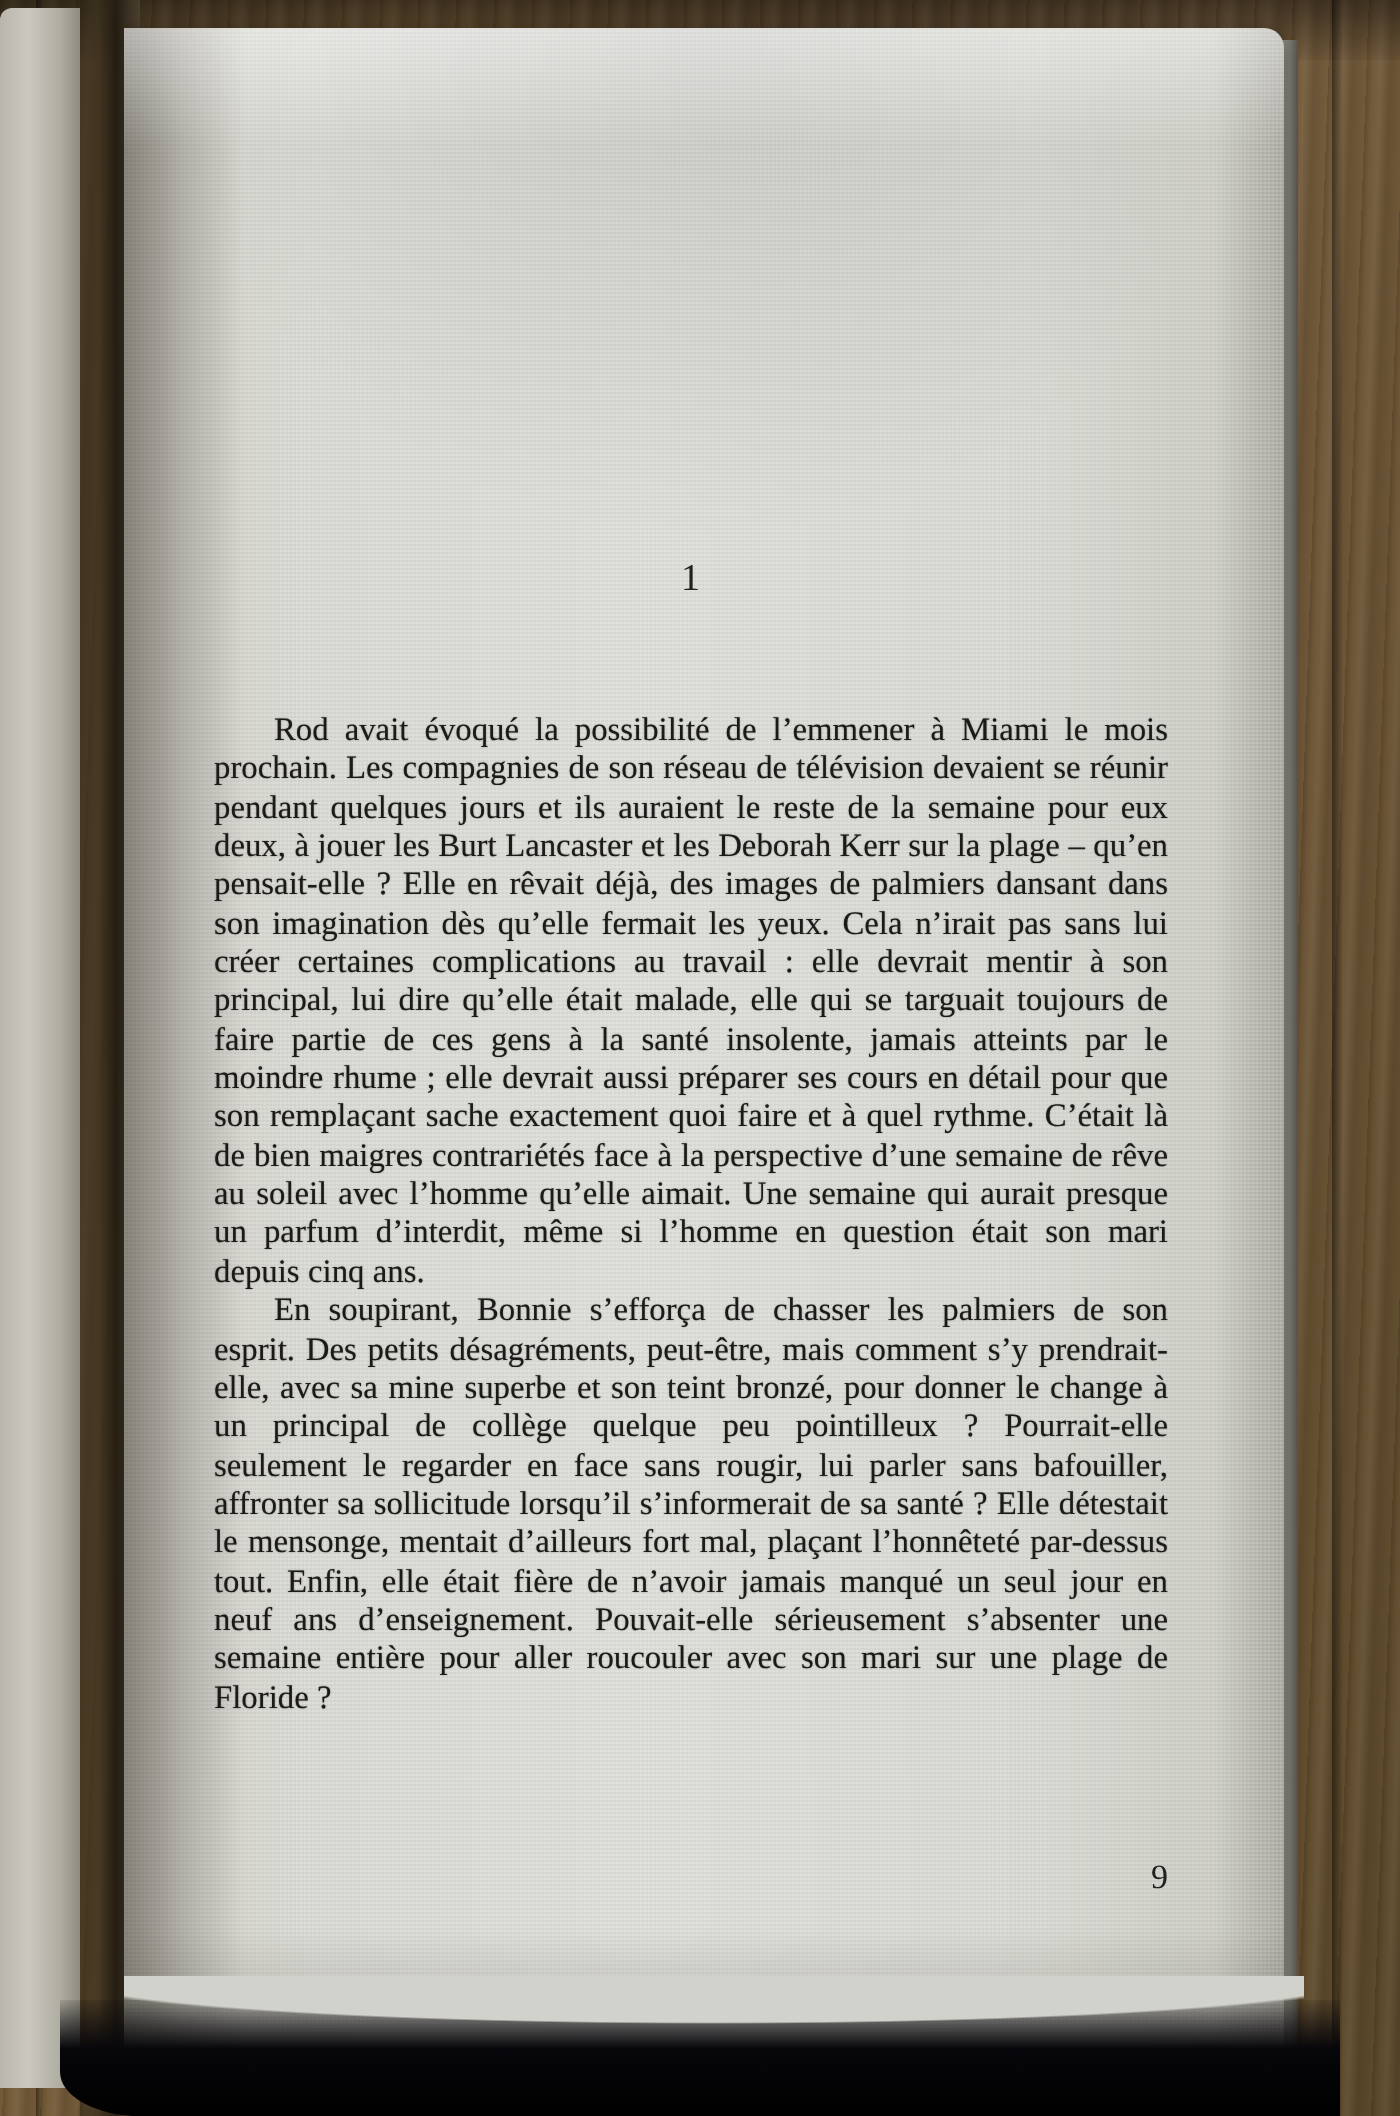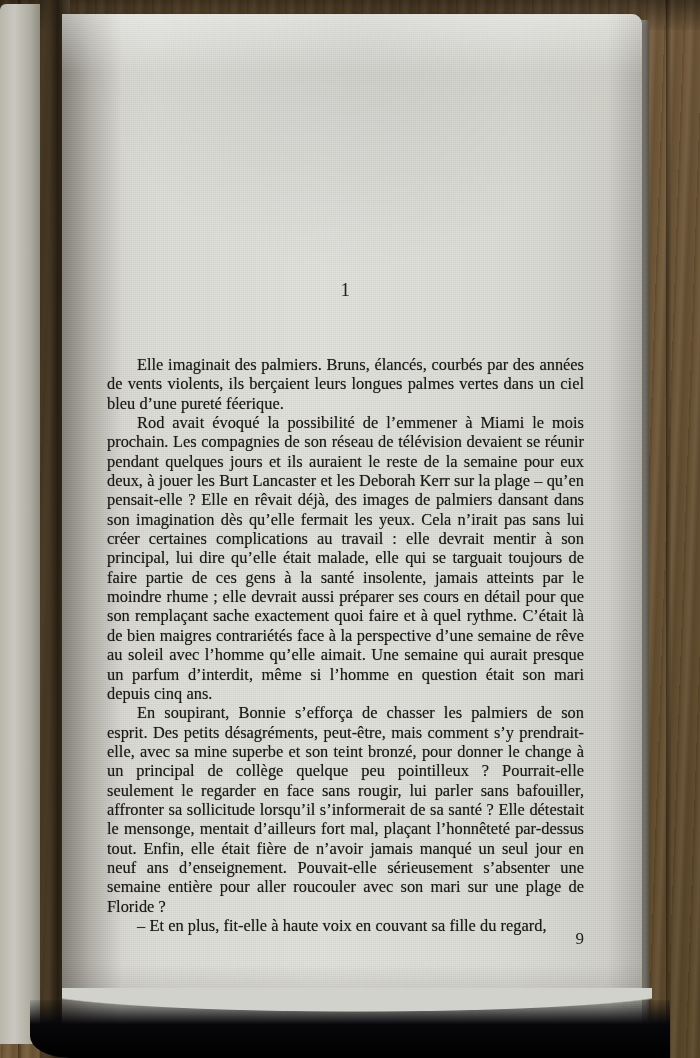--- a/index.html
+++ b/index.html
@@ -220,24 +220,22 @@
   <div class="page">
     <div class="grain"></div>
     <div class="spine-shade"></div>
     <div class="top-curl"></div>
     <div class="bottom-curl"></div>
 
     <div class="text-block">
       <div class="chapter-number">1</div>
 
       <div class="body-text">
-        <p>Elle imaginait des palmiers. Bruns, élancés, courbés par des années de vents violents, ils berçaient leurs longues palmes vertes dans un ciel bleu d’une pureté féerique.</p>
         <p>Rod avait évoqué la possibilité de l’emmener à Miami le mois prochain. Les compagnies de son réseau de télévision devaient se réunir pendant quelques jours et ils auraient le reste de la semaine pour eux deux, à jouer les Burt Lancaster et les Deborah Kerr sur la plage – qu’en pensait-elle ? Elle en rêvait déjà, des images de palmiers dansant dans son imagination dès qu’elle fermait les yeux. Cela n’irait pas sans lui créer certaines complications au travail : elle devrait mentir à son principal, lui dire qu’elle était malade, elle qui se targuait toujours de faire partie de ces gens à la santé insolente, jamais atteints par le moindre rhume ; elle devrait aussi préparer ses cours en détail pour que son remplaçant sache exactement quoi faire et à quel rythme. C’était là de bien maigres contrariétés face à la perspective d’une semaine de rêve au soleil avec l’homme qu’elle aimait. Une semaine qui aurait presque un parfum d’interdit, même si l’homme en question était son mari depuis cinq ans.</p>
         <p>En soupirant, Bonnie s’efforça de chasser les palmiers de son esprit. Des petits désagréments, peut-être, mais comment s’y prendrait-elle, avec sa mine superbe et son teint bronzé, pour donner le change à un principal de collège quelque peu pointilleux ? Pourrait-elle seulement le regarder en face sans rougir, lui parler sans bafouiller, affronter sa sollicitude lorsqu’il s’informerait de sa santé ? Elle détestait le mensonge, mentait d’ailleurs fort mal, plaçant l’honnêteté par-dessus tout. Enfin, elle était fière de n’avoir jamais manqué un seul jour en neuf ans d’enseignement. Pouvait-elle sérieusement s’absenter une semaine entière pour aller roucouler avec son mari sur une plage de Floride ?</p>
-        <p>– Et en plus, fit-elle à haute voix en couvant sa fille du regard,</p>
       </div>
     </div>
 
     <div class="page-number">9</div>
   </div>
 
   <div class="bottom-shadow"></div>
   <div class="bottom-shadow-curve"></div>
 
 </div>

